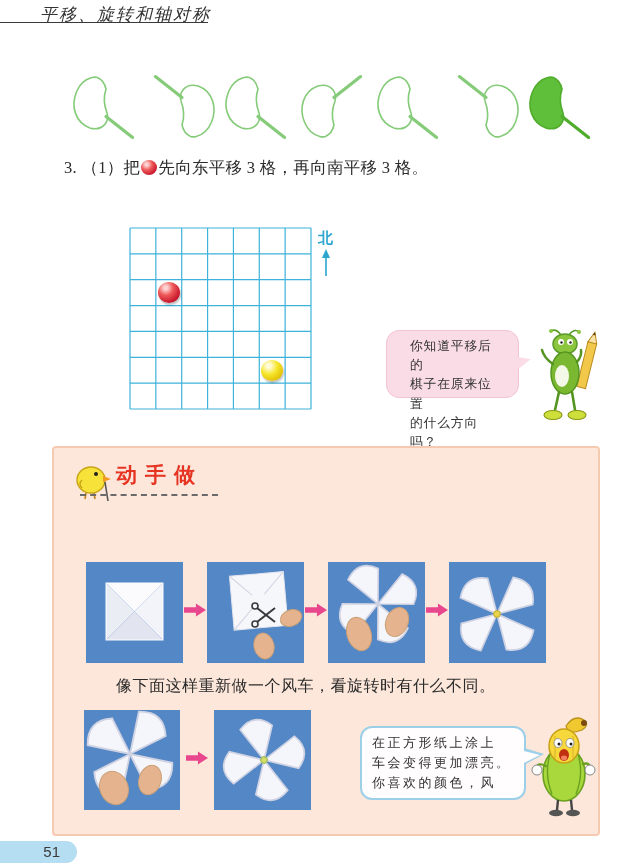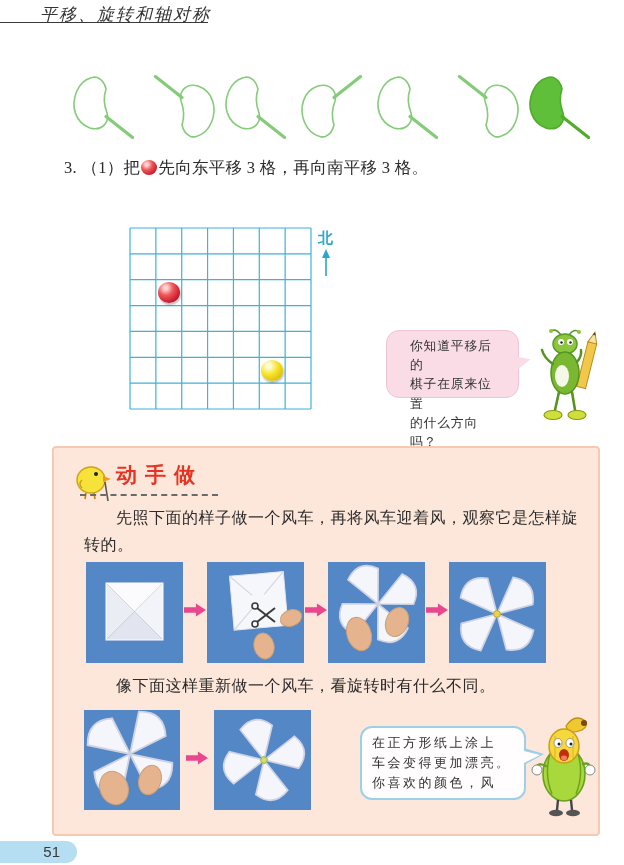--- a/index.html
+++ b/index.html
@@ -217,21 +217,20 @@
       <circle cx="22" cy="18" r="2" fill="#222"></circle>
       <polygon points="29,20 37,23 29,26" fill="#f29a1e"></polygon>
       <path d="M8,24 Q4,28 8,32" fill="none" stroke="#c8a416" stroke-width="1.4"></path>
       <line x1="12" y1="37" x2="11" y2="43" stroke="#c8811a" stroke-width="1.6"></line>
       <line x1="20" y1="37" x2="21" y2="43" stroke="#c8811a" stroke-width="1.6"></line>
       <line x1="31" y1="26" x2="34" y2="45" stroke="#555" stroke-width="1.6"></line>
     </svg>
     <div class="activity-title">动手做</div>
     <div class="title-underline"></div>
 
-    <div class="para para1">先照下面的样子做一个风车，再将风车迎着风，观察它是怎样旋转的。</div>
 
     <div class="photo p1">
       <svg width="97" height="101" viewBox="0 0 97 101">
         <polygon points="20,21 77,21 48.5,49.5" fill="#fbfbfe"></polygon>
         <polygon points="20,21 20,78 48.5,49.5" fill="#ebedf5"></polygon>
         <polygon points="77,21 77,78 48.5,49.5" fill="#f3f4fa"></polygon>
         <polygon points="20,78 77,78 48.5,49.5" fill="#e2e5ef"></polygon>
         <rect x="20" y="21" width="57" height="57" fill="none" stroke="#fdfdff" stroke-width="1"></rect>
       </svg>
     </div>

